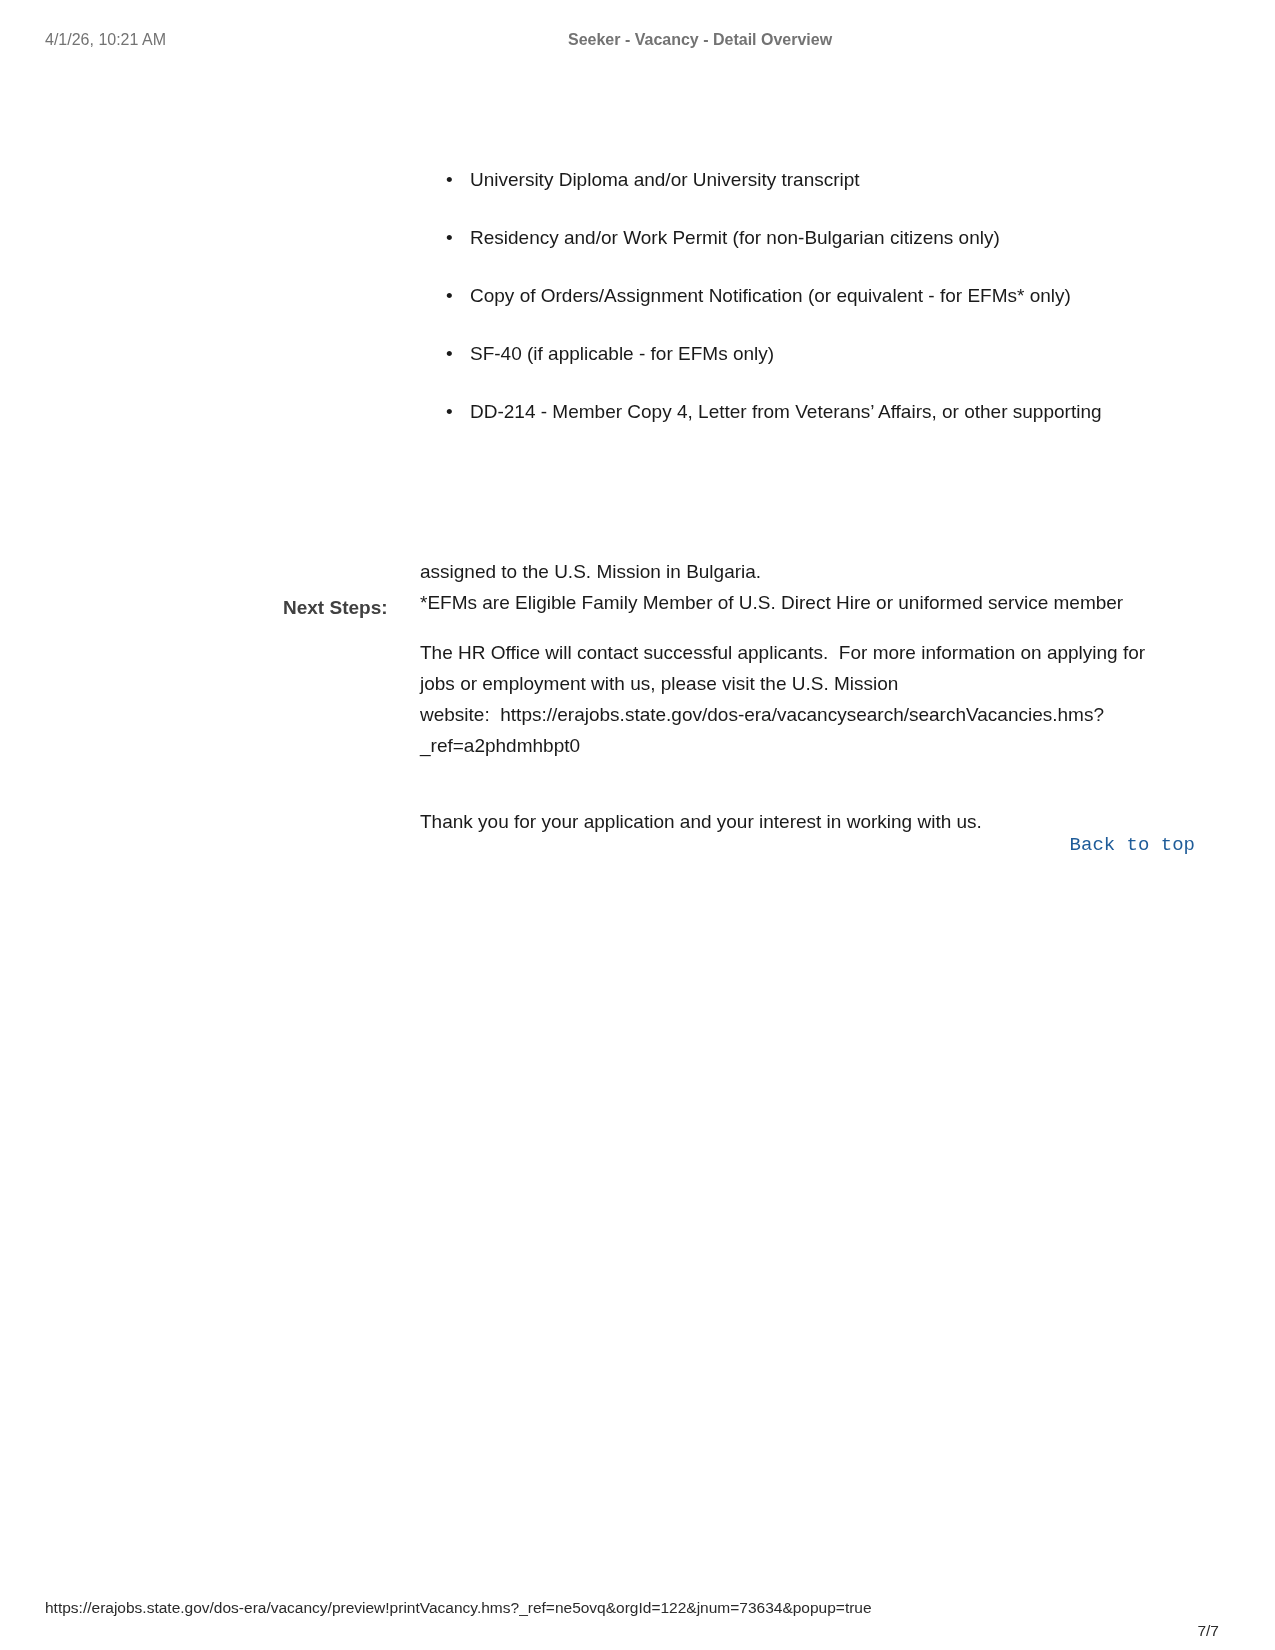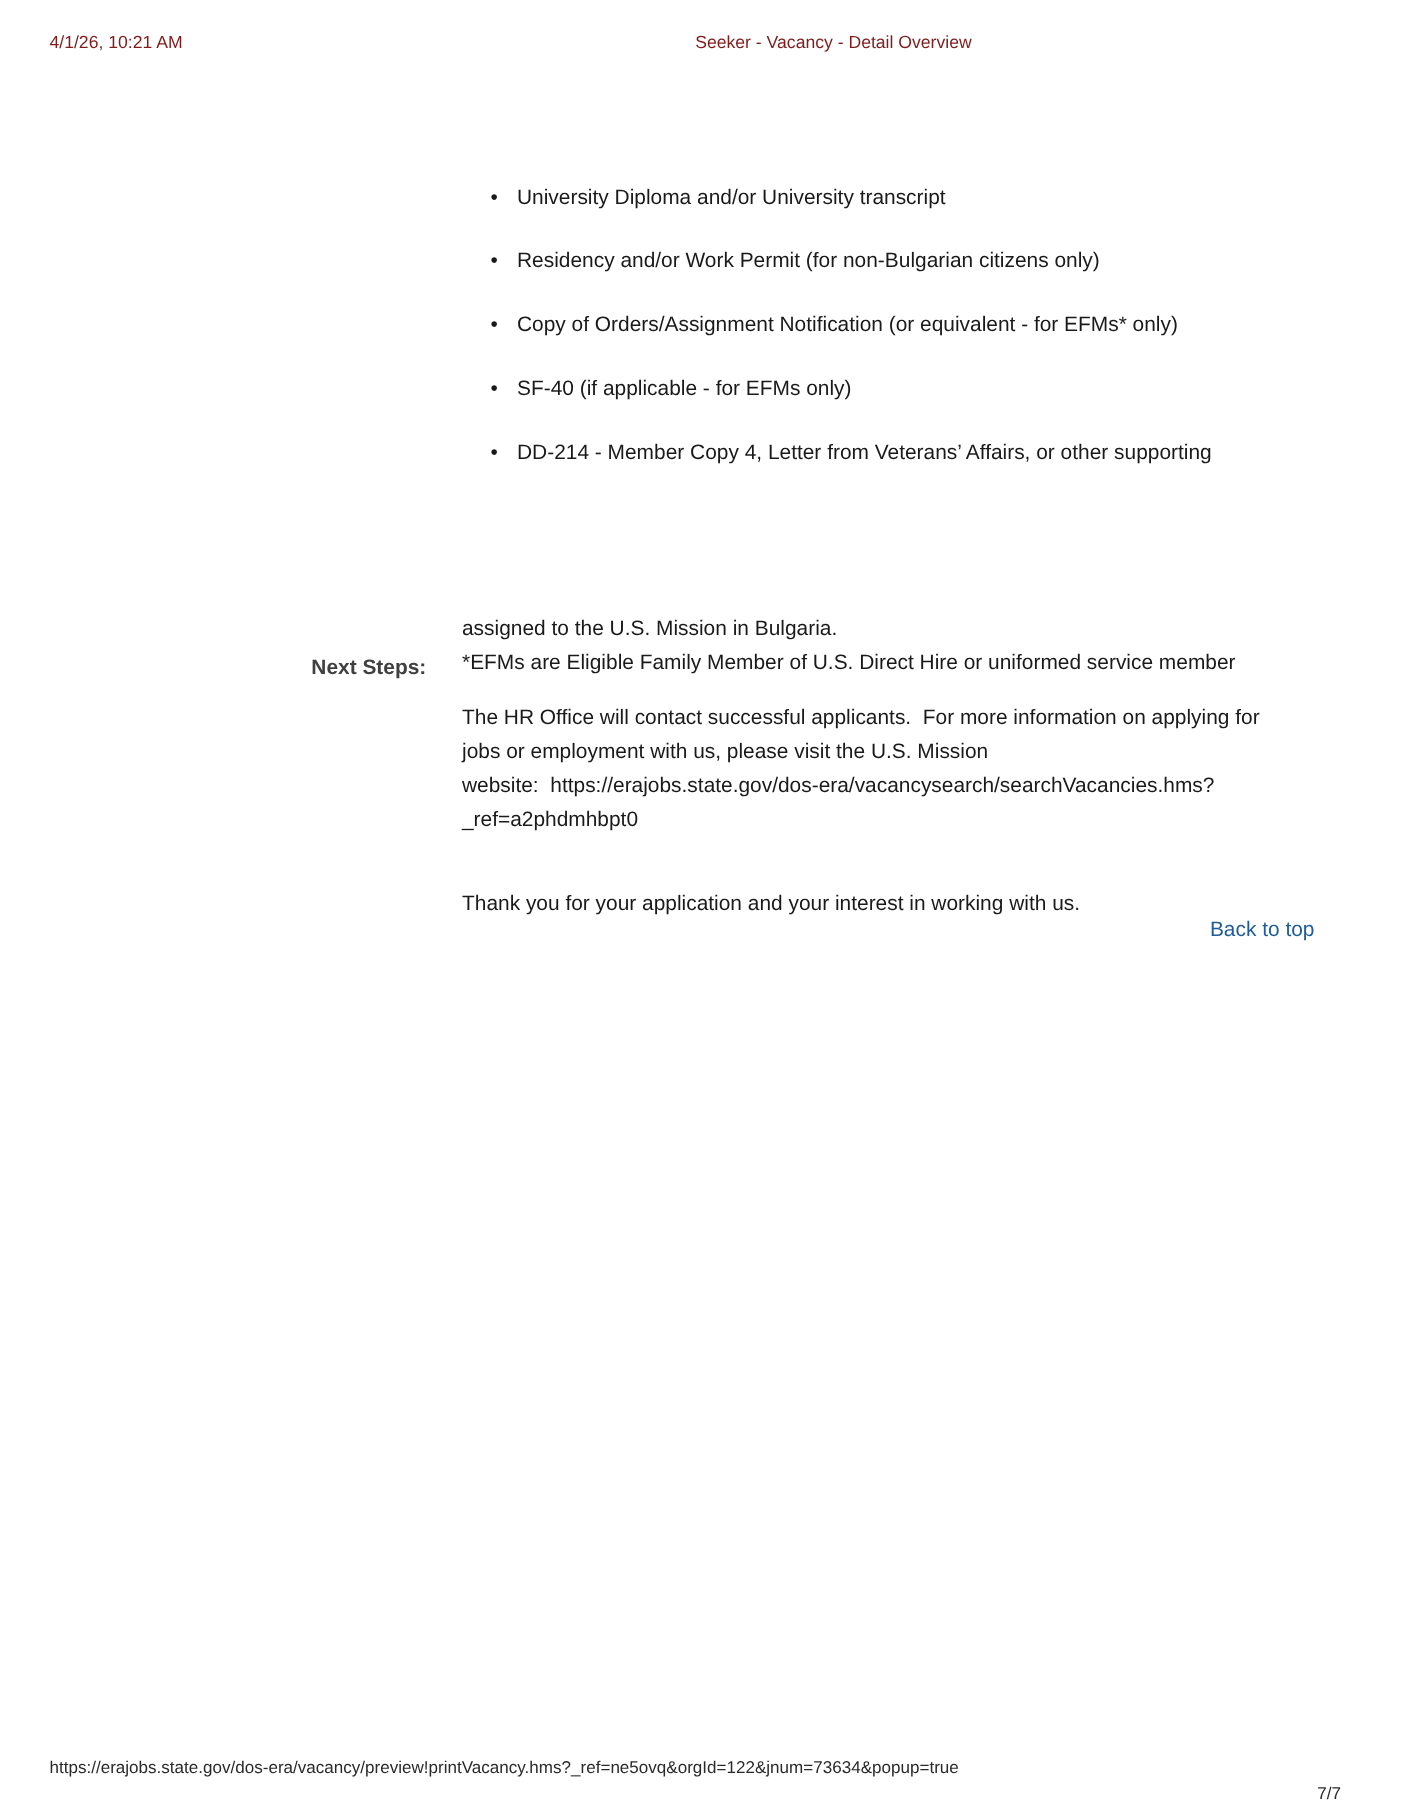--- a/index.html
+++ b/index.html
@@ -9,25 +9,25 @@
     height: 1650px;
     position: relative;
     font-family: "Liberation Sans", sans-serif;
     color: #1a1a1a;
     overflow: hidden;
   }
   .hdr-text {
     position: absolute;
     font-size: 16px;
     line-height: 19px;
-    color: #7f1d1d;
+    color: #737373;
     white-space: pre;
   }
   #hdr-date { left: 45px; top: 30px; }
-  #hdr-title { left: 632px; top: 30px; }
+  #hdr-title { left: 568px; top: 30px; font-weight: bold; }
 
   .body-text {
     font-size: 19px;
     line-height: 31px;
     color: #1a1a1a;
     margin-top: 45px;
   }
   .line { white-space: pre; }
 
   ul.bullets {
@@ -64,20 +64,21 @@
   #back-to-top {
     position: absolute;
     top: 830px;
     right: 80px;
     font-size: 19px;
     line-height: 31px;
     color: #1f5c99;
     text-decoration: none;
     cursor: pointer;
     white-space: pre;
+    font-family: Liberation Mono, monospace;
   }
 
   .ftr-text {
     position: absolute;
     font-size: 15.5px;
     line-height: 19px;
     color: #2a2a2a;
     white-space: pre;
   }
   #ftr-url  { left: 45px; top: 1598px; }

